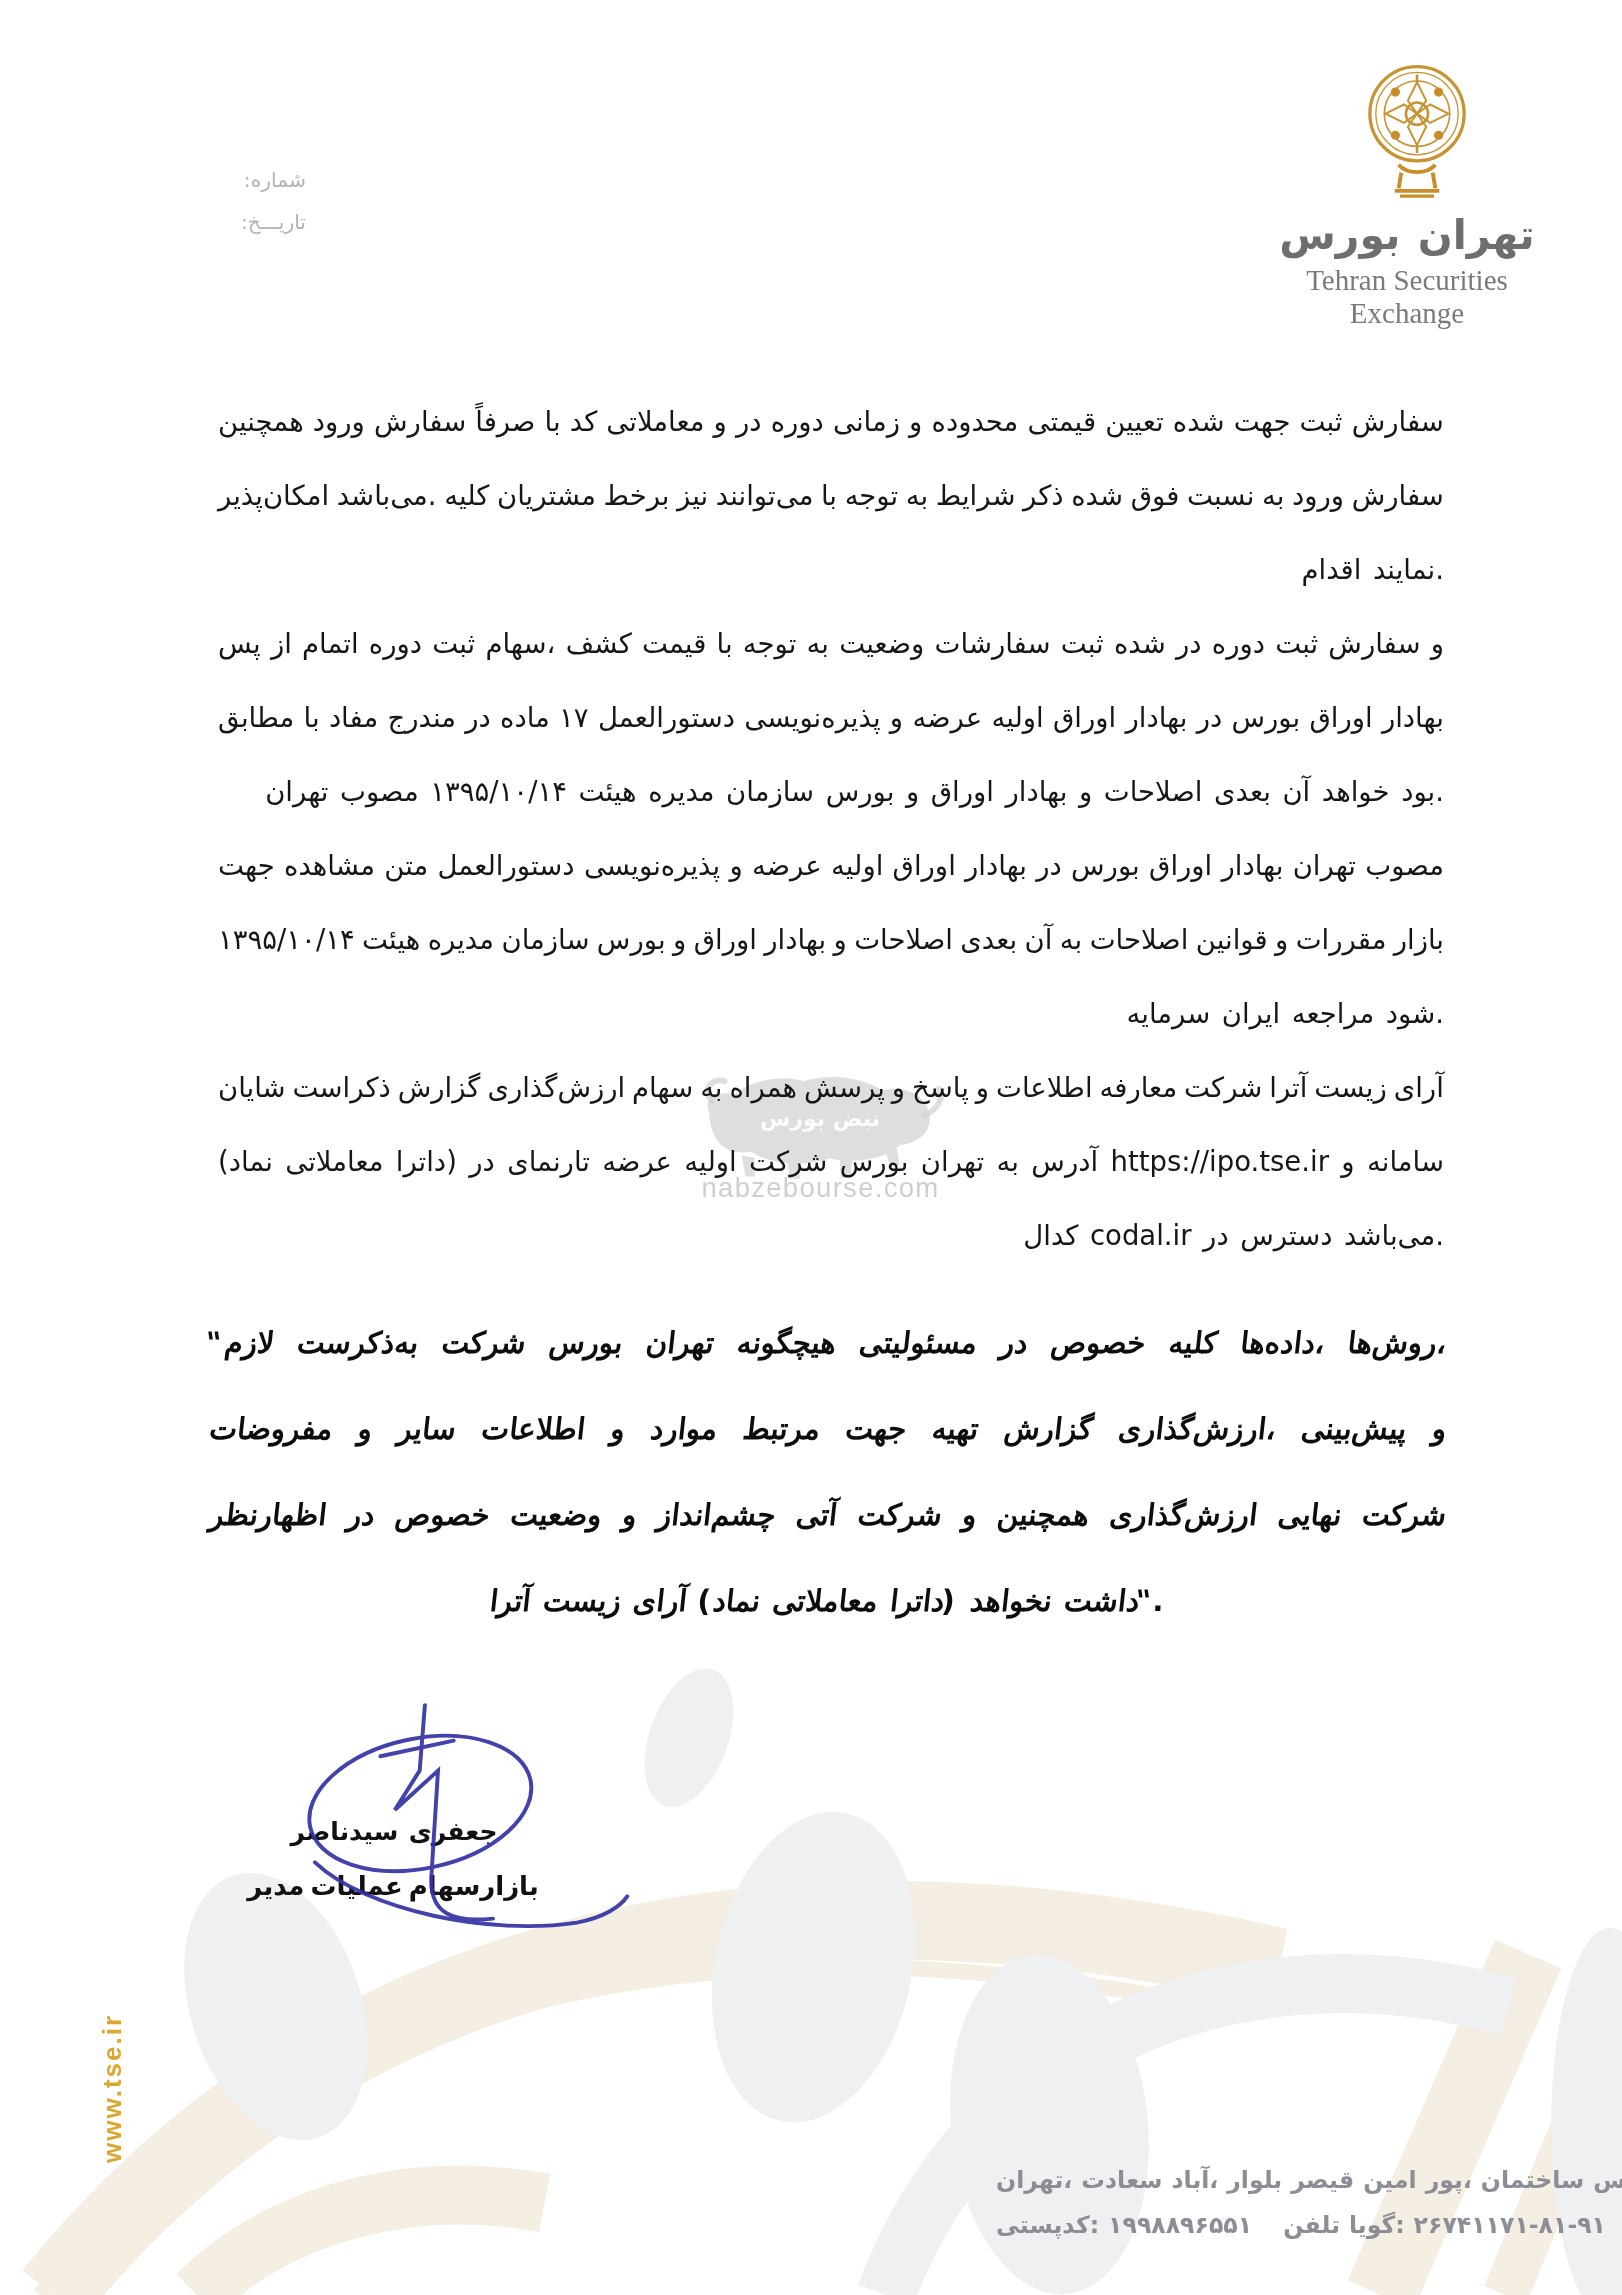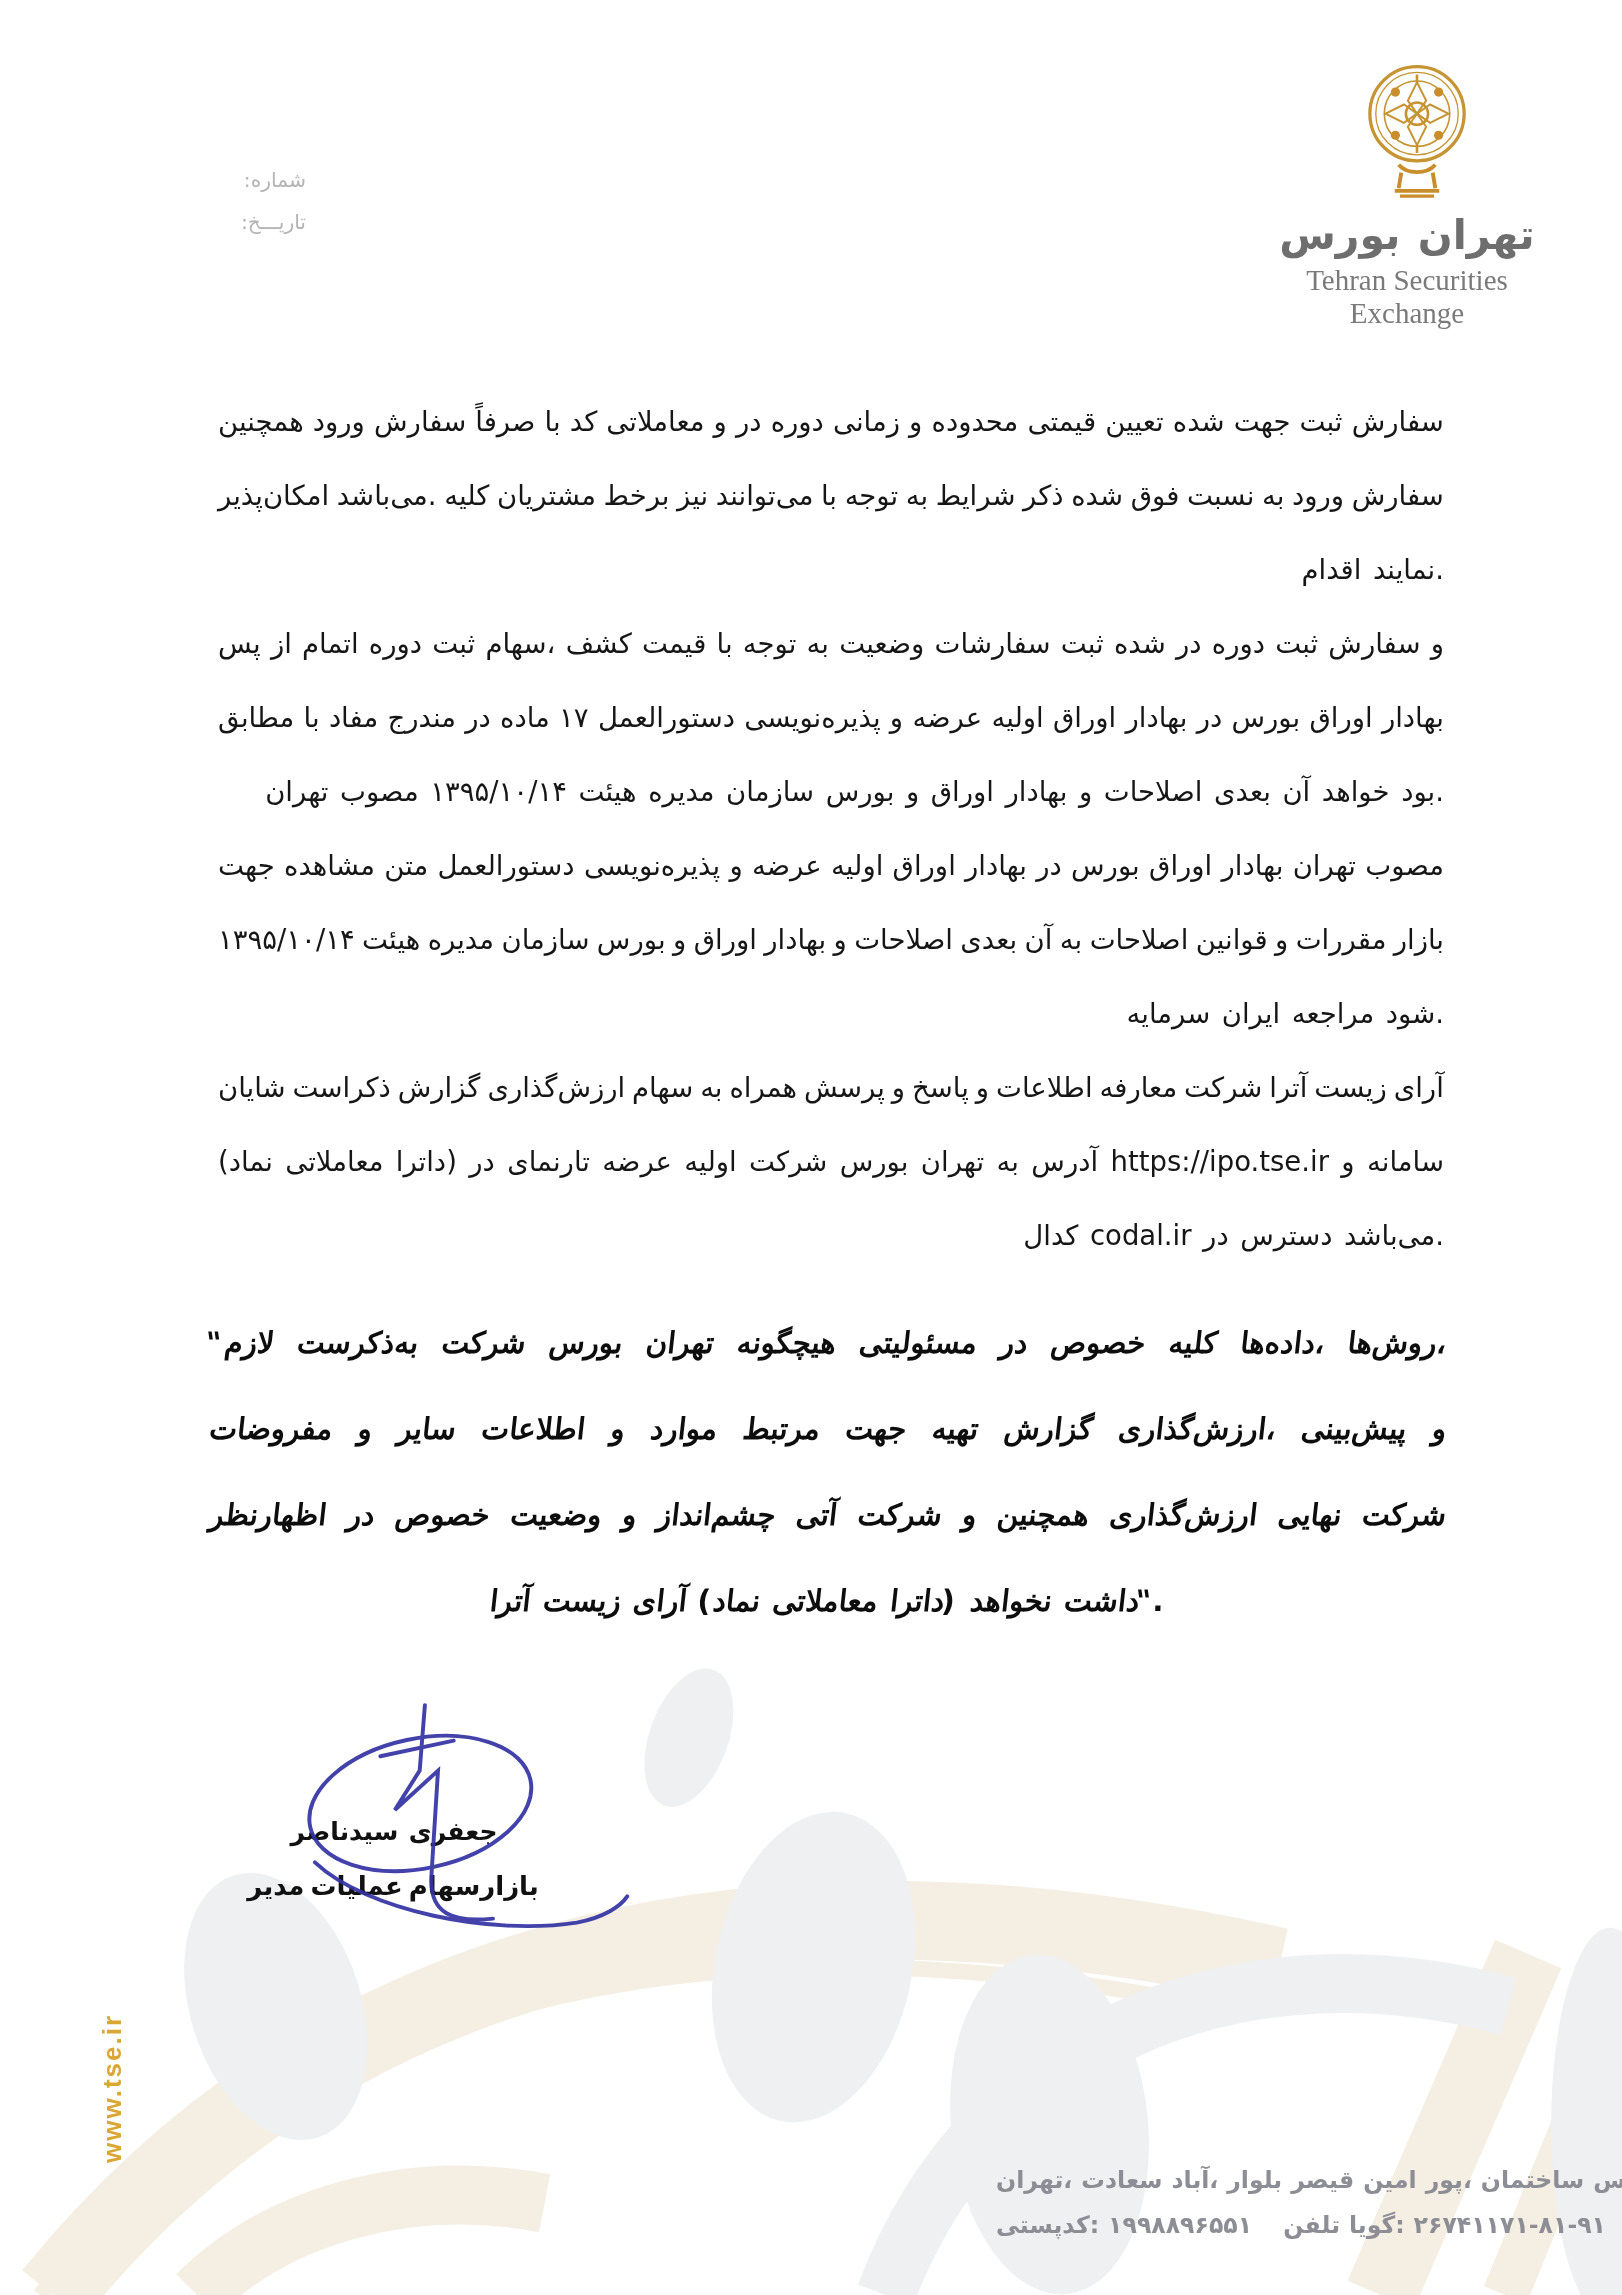--- a/index.html
+++ b/index.html
@@ -114,20 +114,37 @@
   </svg>
   <div class="abs tline a-c" id="logo-fa" style="color: rgb(110, 110, 110);">
       <span class="tok" dir="ltr">بورس</span>
       <span class="tok" dir="ltr">تهران</span>
     </div>
   <div class="abs" id="logo-en">
     <div>Tehran Securities</div>
     <div>Exchange</div>
   </div>
 
+  <div class="abs" id="watermark">
+    <svg width="262" height="111" viewBox="0 0 400 170">
+      <g fill="#cccccc" opacity="0.75">
+        <path d="M30 60 C20 40 45 28 70 34 C95 12 140 4 175 14 C215 2 265 8 295 28
+                 C335 20 365 38 368 68 C370 92 352 108 322 112 C300 132 255 142 215 132
+                 C175 146 125 142 95 122 C60 128 32 112 30 60 Z"></path>
+        <path d="M80 128 l6 32 l15 0 l-2 -29 Z M150 137 l4 27 l15 0 l0 -25 Z
+                 M230 133 l2 29 l15 0 l2 -27 Z M298 116 l9 27 l15 0 l-5 -29 Z"></path>
+      </g>
+      <g fill="none" stroke="#cccccc" stroke-width="9" opacity="0.75" stroke-linecap="round">
+        <path d="M34 44 C20 26 34 8 54 14"></path>
+        <path d="M360 66 C382 56 390 40 382 26"></path>
+      </g>
+    </svg>
+    <div id="wm-script">نبض بورس</div>
+    <div id="wm-domain">nabzebourse.com</div>
+  </div>
 
   <div class="abs" id="body-lines">
       <div class="tline a-j">
         <span class="tok" dir="ltr">همچنین</span>
         <span class="tok" dir="ltr">ورود</span>
         <span class="tok" dir="ltr">سفارش</span>
         <span class="tok" dir="ltr">صرفاً</span>
         <span class="tok" dir="ltr">با</span>
         <span class="tok" dir="ltr">کد</span>
         <span class="tok" dir="ltr">معاملاتی</span>

